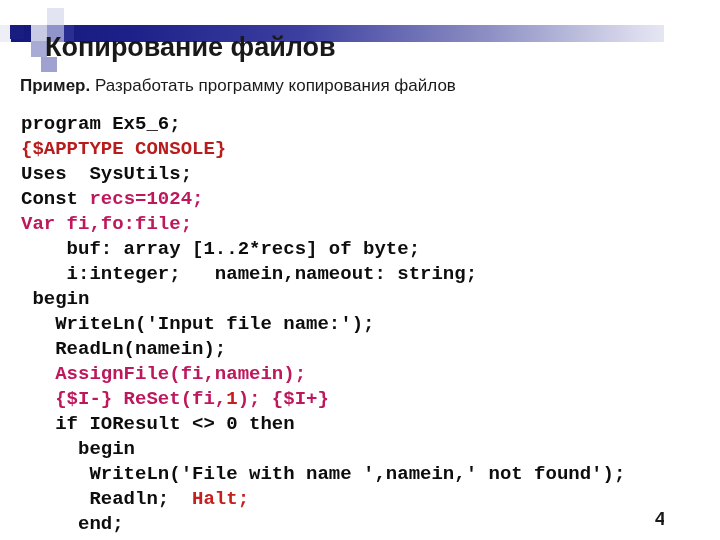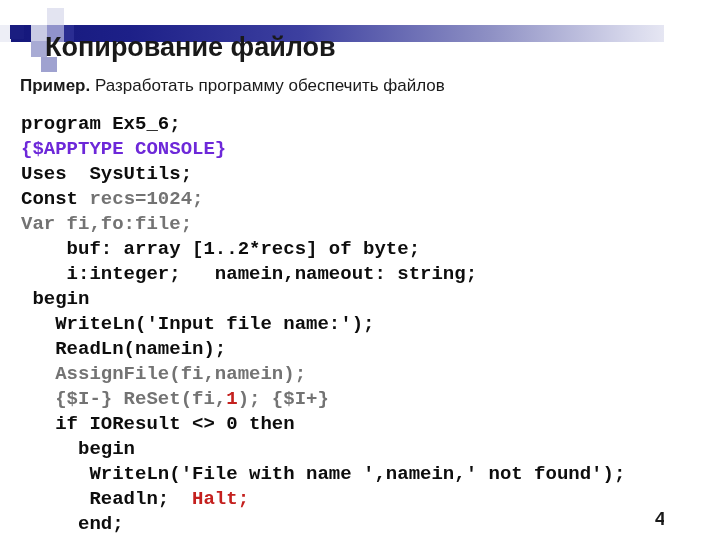--- a/index.html
+++ b/index.html
@@ -74,23 +74,23 @@
     left: 21px;
     top: 112px;
     font-family: "Liberation Mono", "DejaVu Sans Mono", monospace;
     font-size: 19px;
     font-weight: bold;
     line-height: 25px;
     color: #0d0d0d;
     white-space: pre;
   }
   .code .ln { display: block; height: 25px; }
-  .blue   { color: #737373; }
+  .blue   { color: #be185d; }
   .red    { color: #c4201e; }
-  .gray   { color: #6d28d9; }
+  .gray   { color: #b91c1c; }
 
   
   .callout-wrap {
     position: absolute;
     left: 505px;
     top: 238px;
     width: 214px;
     height: 128px;
   }
   .callout-wrap svg { display: block; }
@@ -127,20 +127,20 @@
   <div class="sq sq-b"></div>
   <div class="sq sq-e"></div>
   <div class="sq sq-c"></div>
   <div class="sq sq-f"></div>
   <div class="sq sq-g"></div>
   <div class="sq sq-j"></div>
   <div class="sq sq-a"></div>
 
   <div class="title">Копирование файлов</div>
 
-  <div class="subtitle"><b>Пример.</b><span> Разработать программу обеспечить файлов</span></div>
+  <div class="subtitle"><b>Пример.</b><span> Разработать программу копирования файлов</span></div>
 
   <div class="code" id="code-block"><span class="ln"><span>program Ex5_6;</span></span><span class="ln"><span class="gray">{$APPTYPE CONSOLE}</span></span><span class="ln"><span>Uses  SysUtils;</span></span><span class="ln"><span>Const </span><span class="blue">recs=1024;</span></span><span class="ln"><span class="blue">Var fi,fo:file;</span></span><span class="ln"><span>    buf: array [1..2*recs] of byte;</span></span><span class="ln"><span>    i:integer;   namein,nameout: string;</span></span><span class="ln"><span> begin</span></span><span class="ln"><span>   WriteLn('Input file name:');</span></span><span class="ln"><span>   ReadLn(namein);</span></span><span class="ln"><span class="blue">   AssignFile(fi,namein);</span></span><span class="ln"><span class="blue">   {$I-} ReSet(fi,</span><span class="red">1</span><span class="blue">); {$I+}</span></span><span class="ln"><span>   if IOResult &lt;&gt; 0 then</span></span><span class="ln"><span>     begin</span></span><span class="ln"><span>      WriteLn('File with name ',namein,' not found');</span></span><span class="ln"><span>      Readln;  </span><span class="red">Halt;</span></span><span class="ln"><span>     end;</span></span></div>
 
 
   <div class="pagenum">46</div>
 
 </div>
 
 </body></html>

